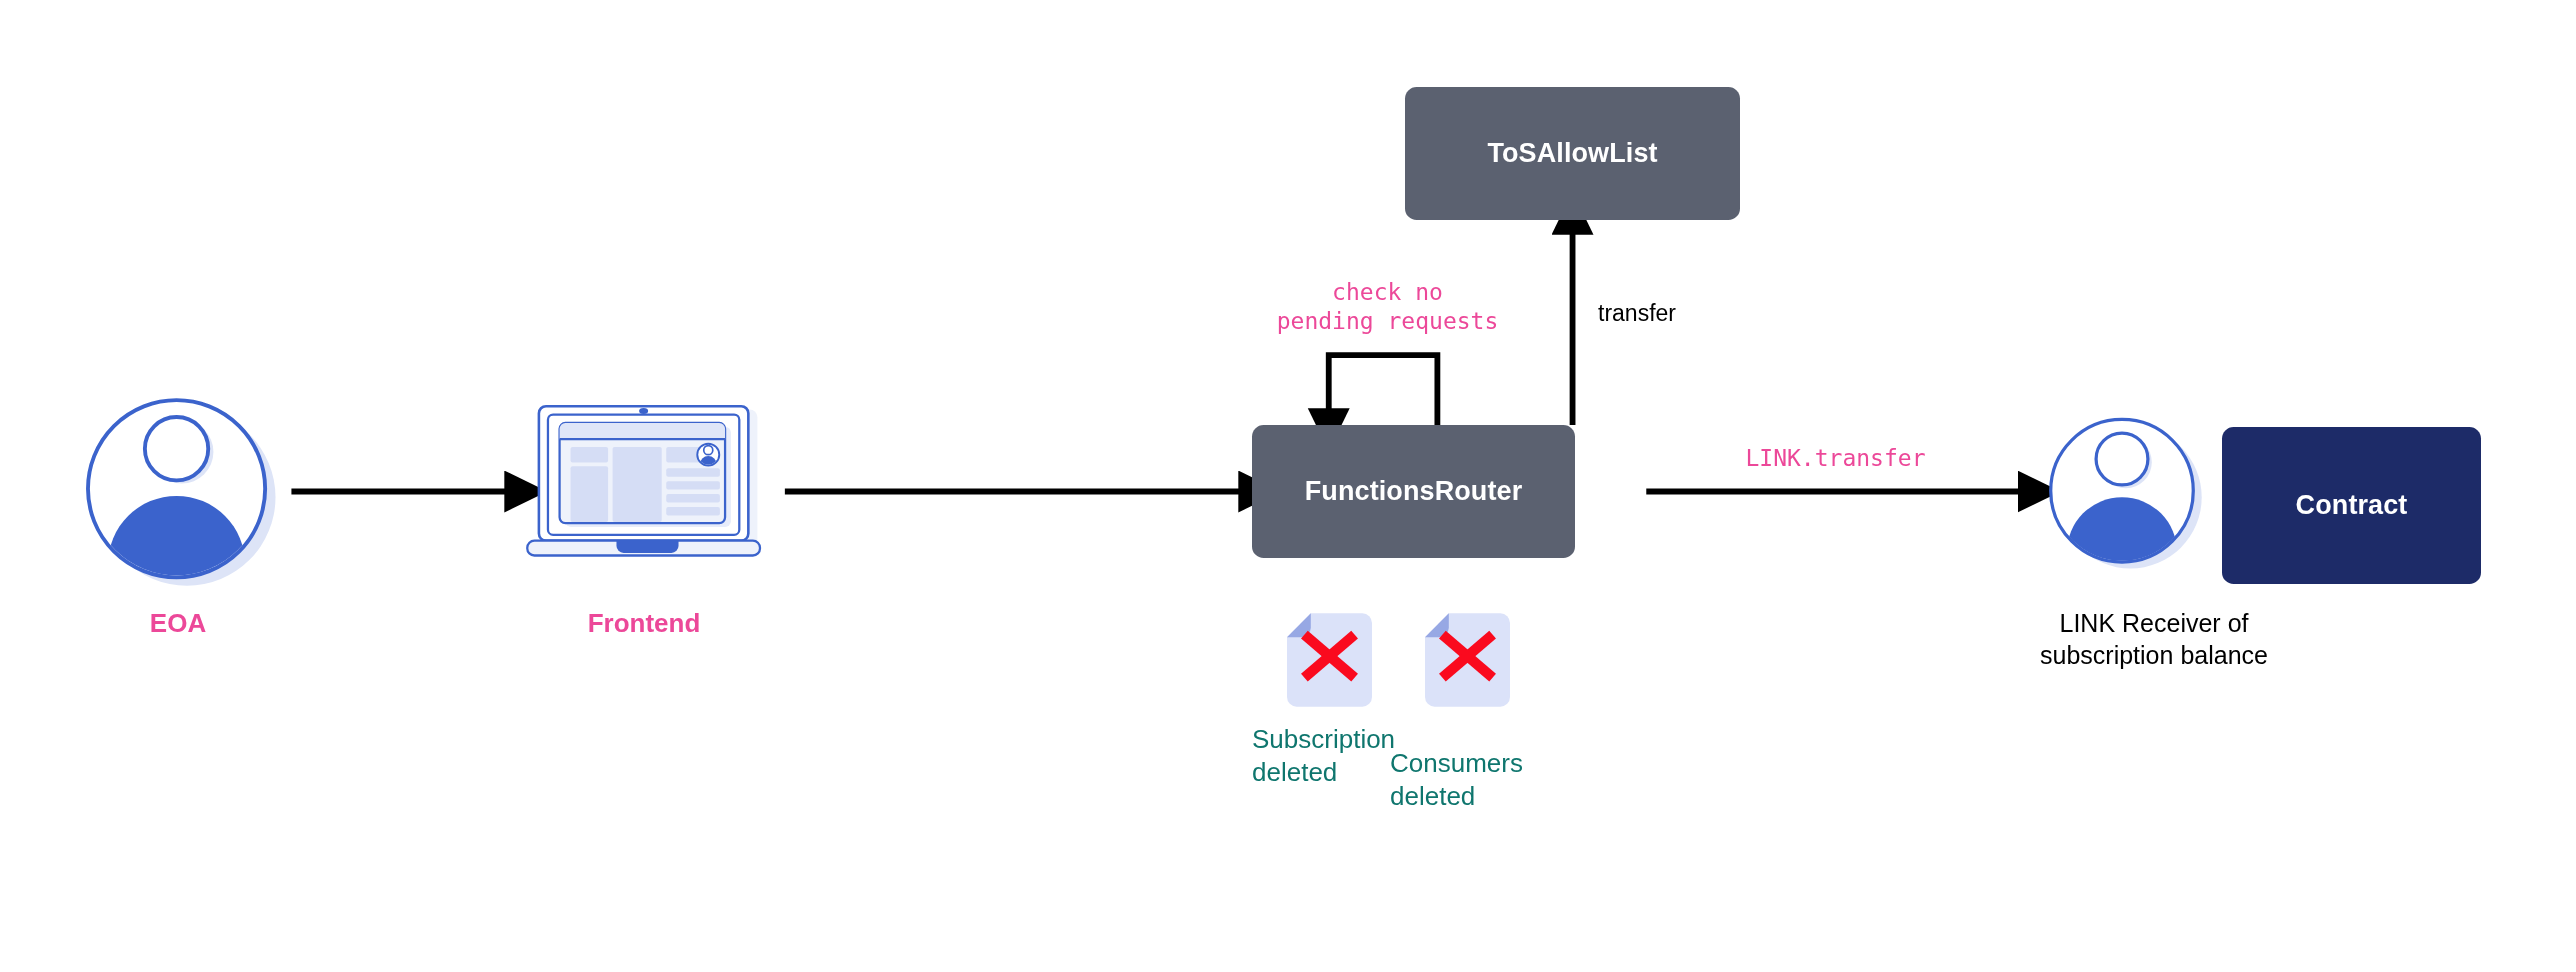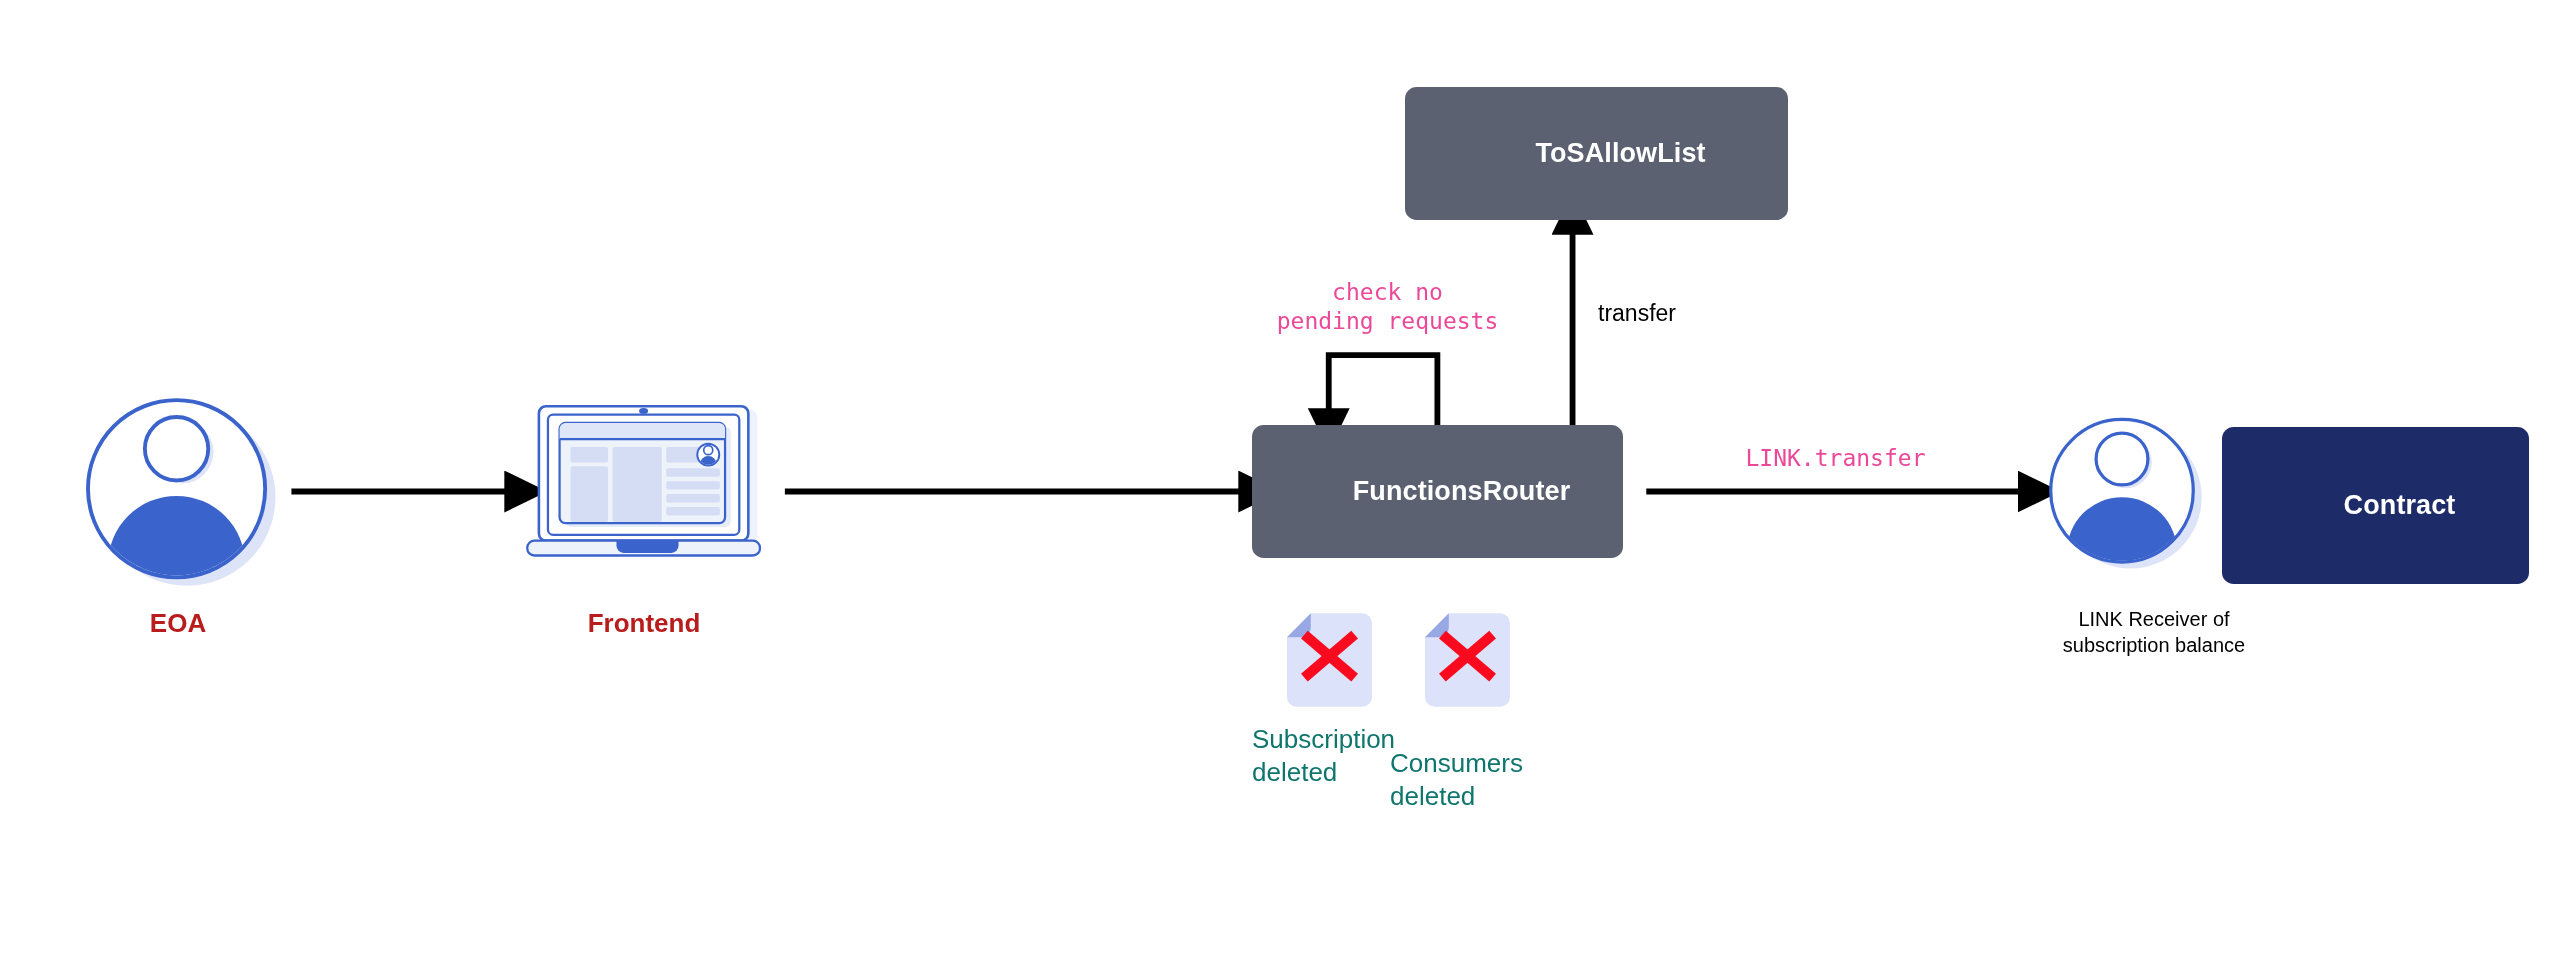--- a/index.html
+++ b/index.html
@@ -26,41 +26,40 @@
     position: absolute;
     display: flex;
     align-items: center;
     justify-content: center;
     border-radius: 11.6px;
     color: #ffffff;
     font-weight: bold;
     letter-spacing: 0.1px;
     text-align: center;
     line-height: 1.1;
-    padding-left: 48px;
   }
   .box-slate { background: #5b6170; }
   .box-navy  { background: #1d2b68; }
 
   
   .actor-label {
     position: absolute;
     text-align: center;
-    color: #b91c1c;
+    color: #ec4899;
     font-weight: bold;
     font-size: 26px;
     line-height: 1.18;
     white-space: pre-line;
   }
   .caption {
     position: absolute;
     text-align: center;
     color: #000000;
     font-weight: normal;
-    font-size: 20px;
+    font-size: 25px;
     line-height: 1.28;
     white-space: pre-line;
   }
 
   
   .edge-label-mono {
     position: absolute;
     font-family: "DejaVu Sans Mono", "Liberation Mono", monospace;
     font-size: 23px;
     color: #ec4899;

